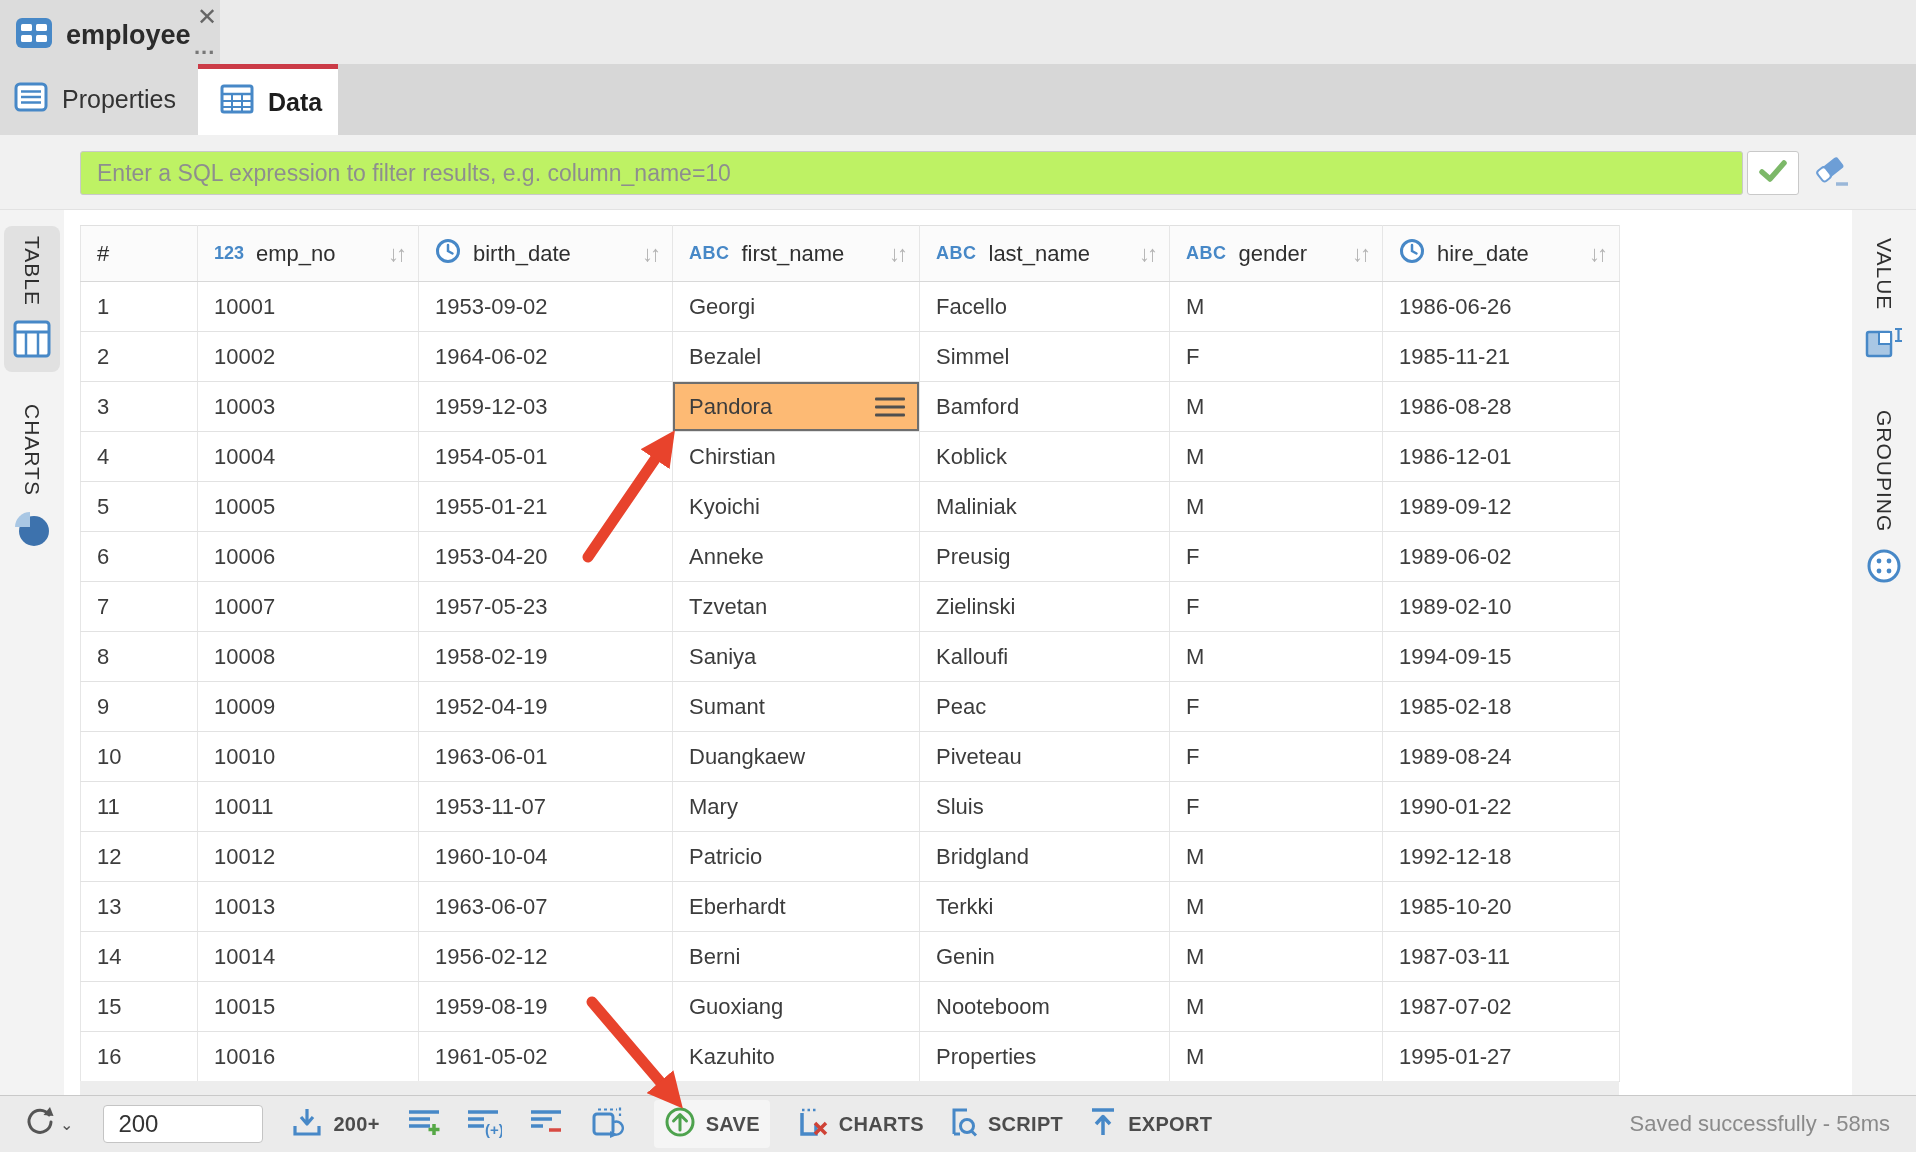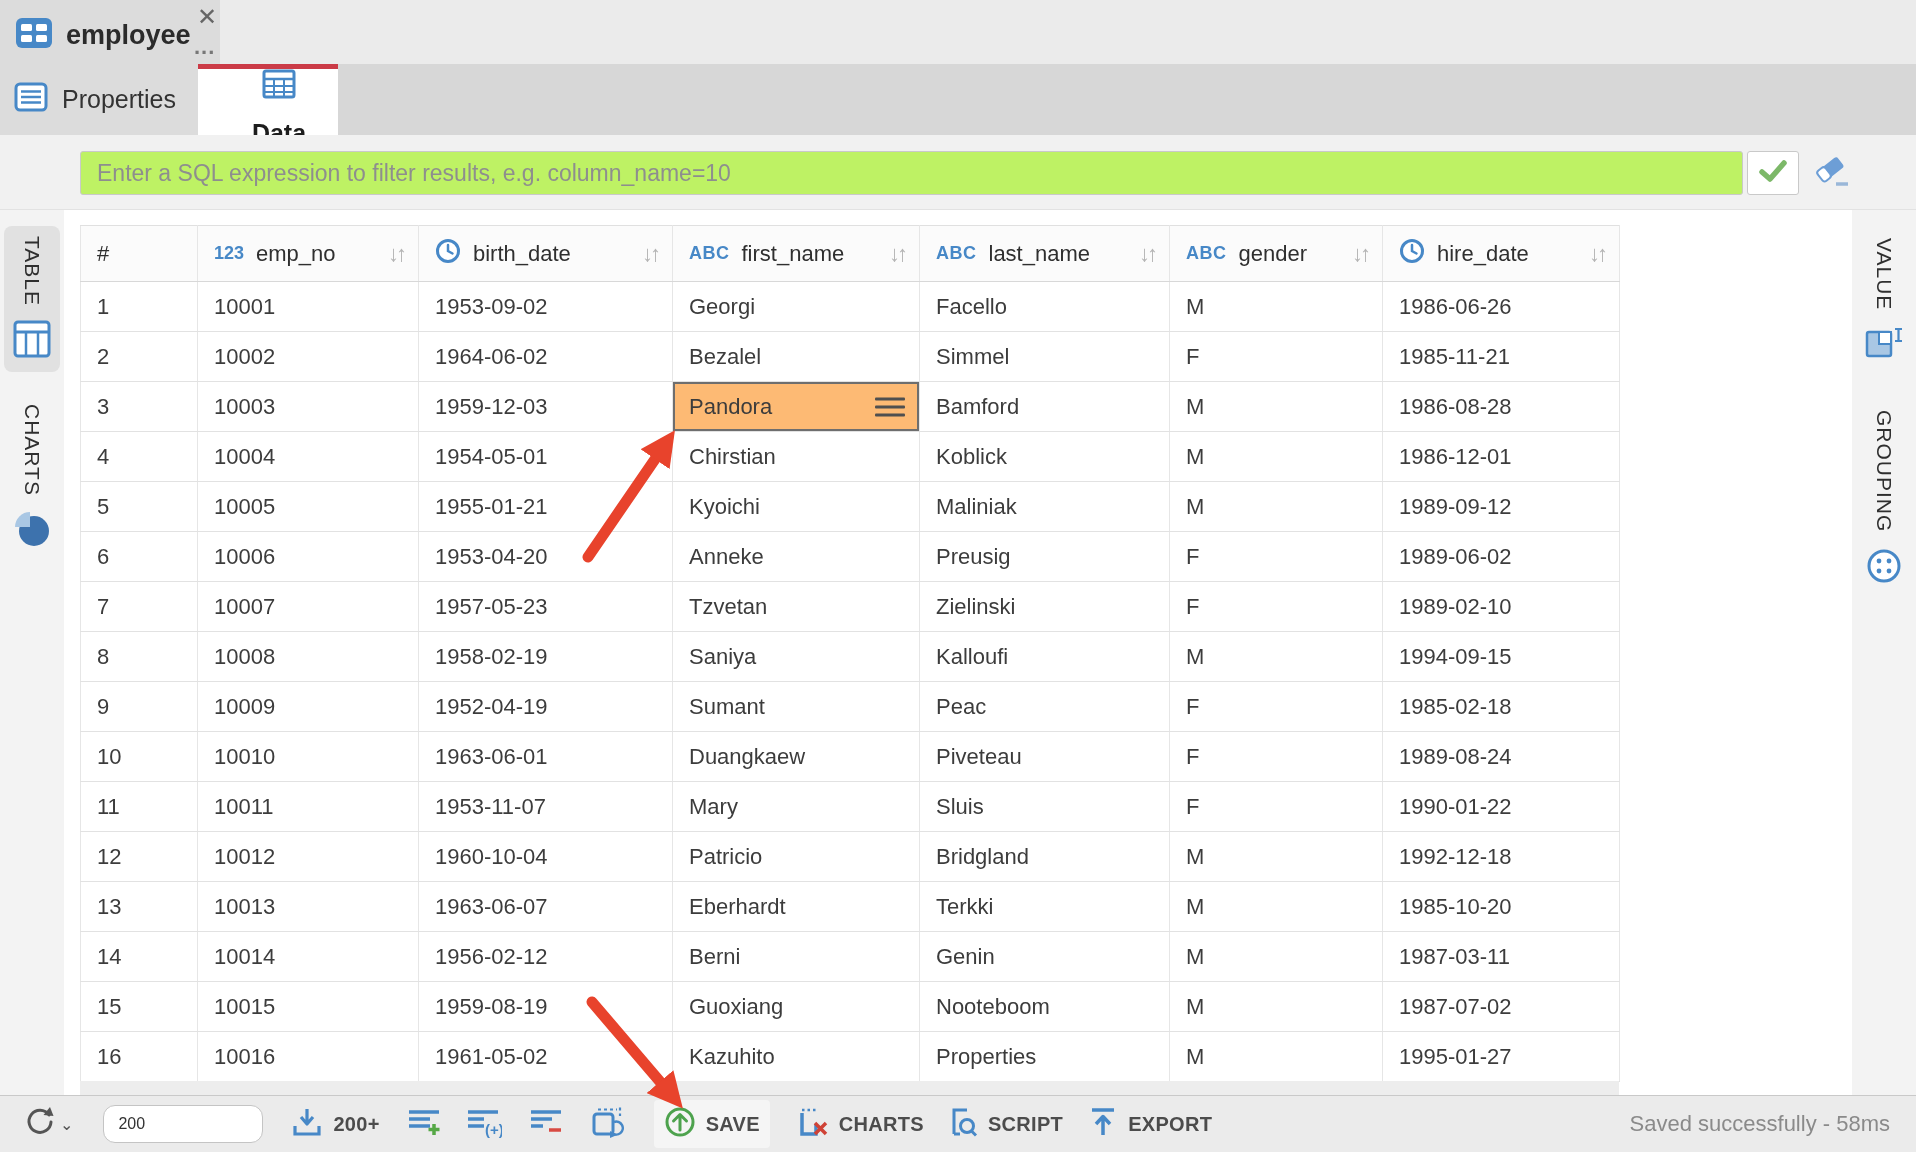--- a/index.html
+++ b/index.html
@@ -11,21 +11,21 @@
   .editor-tab { position:absolute; left:0; top:0; width:220px; height:135px; background:#dcdcdc; }
   .editor-tab-inner { display:flex; align-items:center; gap:14px; padding:18px 0 0 16px; }
   .editor-tab-title { font-size:27px; font-weight:bold; color:#2b2b2b; }
   .tab-close { position:absolute; left:194px; top:4px; font-size:24px; color:#666; width:26px; height:26px; text-align:center; line-height:26px; }
   .tab-more { position:absolute; left:194px; top:34px; font-size:22px; font-weight:bold; color:#777; letter-spacing:1px; }
 
   
   .subtabs { position:absolute; left:0; top:64px; width:1916px; height:71px; background:#d7d7d7; }
   .subtab { position:absolute; top:0; height:71px; display:flex; align-items:center; gap:14px; font-size:25px; color:#333; }
   .subtab-properties { left:0; width:198px; background:#dcdcdc; padding-left:14px; }
-  .subtab-data { left:198px; width:140px; background:#ffffff; border-top:5px solid #cb3b47; padding-left:22px; font-weight:bold; color:#1d1d1d;flex-direction:column; }
+  .subtab-data { left:198px; width:140px; background:#ffffff; border-top:5px solid #cb3b47; padding-left:22px; font-weight:bold; color:#1d1d1d; }
   .subtab-diagram { left:338px; width:196px; background:#d7d7d7; padding-left:18px; }
 
   
   .filter-row { position:absolute; left:0; top:135px; width:1916px; height:75px; background:#f1f1f1; border-bottom:1px solid #e2e2e2; }
   .filter-input { position:absolute; left:80px; top:16px; width:1663px; height:44px; border:1px solid #c9c9c9; border-radius:3px; background:#bef264; font-size:23px; color:#333; padding:0 16px; font-family:"Liberation Sans", sans-serif; }
   .filter-input::placeholder { color:#8e8e8e; }
   .filter-apply { position:absolute; left:1747px; top:16px; width:52px; height:44px; background:#fff; border:1px solid #c9c9c9; border-radius:3px; display:flex; align-items:center; justify-content:center; }
   .filter-clear { position:absolute; left:1812px; top:20px; width:40px; height:38px; display:flex; align-items:center; justify-content:center; }
 
   
@@ -53,21 +53,21 @@
   td.selected { background:#fdba74; box-shadow:inset 0 0 0 2px #6e6e6e; }
   .hamburger { position:absolute; right:14px; top:50%; transform:translateY(-50%); display:flex; flex-direction:column; gap:5px; }
   .hamburger i { display:block; width:30px; height:3px; background:#4f4f4f; border-radius:1px; }
   .partial-row { position:absolute; left:16px; top:871px; width:1539px; height:14px; background:#ededed; }
 
   
   .statusbar { position:absolute; left:0; top:1095px; width:1916px; height:57px; background:#ebebeb; border-top:1px solid #c9c9c9; display:flex; align-items:center; }
   .sb-label { font-size:20px; font-weight:bold; color:#4c4c4c; letter-spacing:0.3px; }
   .sb-btn { display:flex; align-items:center; gap:10px; }
   .sb-btn.save { background:#f5f5f5; border-radius:4px; padding:6px 10px; }
-  .row-limit-input { width:160px; height:38px; border:1px solid #c4c4c4; border-radius:12px; background:#fff; font-size:16px; color:#333; padding:0 14px; font-family:"Liberation Sans", sans-serif; }
+  .row-limit-input { width:160px; height:38px; border:1px solid #c4c4c4; border-radius:4px; background:#fff; font-size:24px; color:#333; padding:0 14px; font-family:"Liberation Sans", sans-serif; }
   .status-text { margin-left:auto; margin-right:26px; font-size:22px; color:#8a8a8a; }
   .chev { font-size:16px; color:#555; margin-left:2px; }
 
   .arrows-overlay { position:absolute; left:0; top:0; width:1916px; height:1152px; pointer-events:none; z-index:50; }
 </style>
 </head>
 <body>
 
 <div class="app">
 

